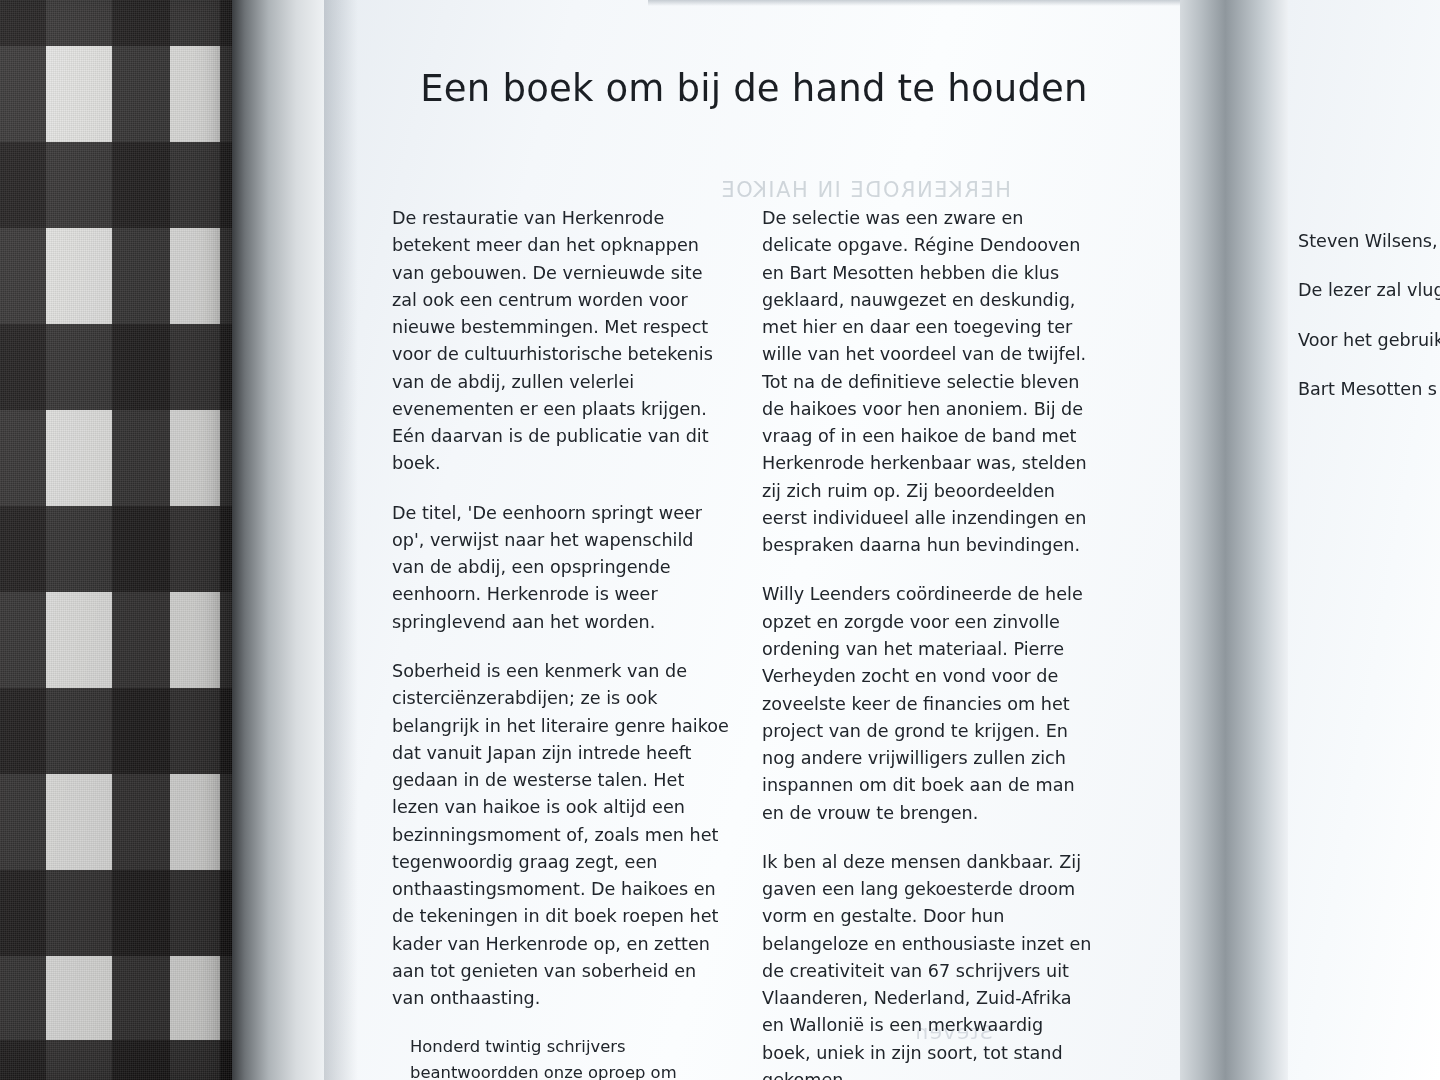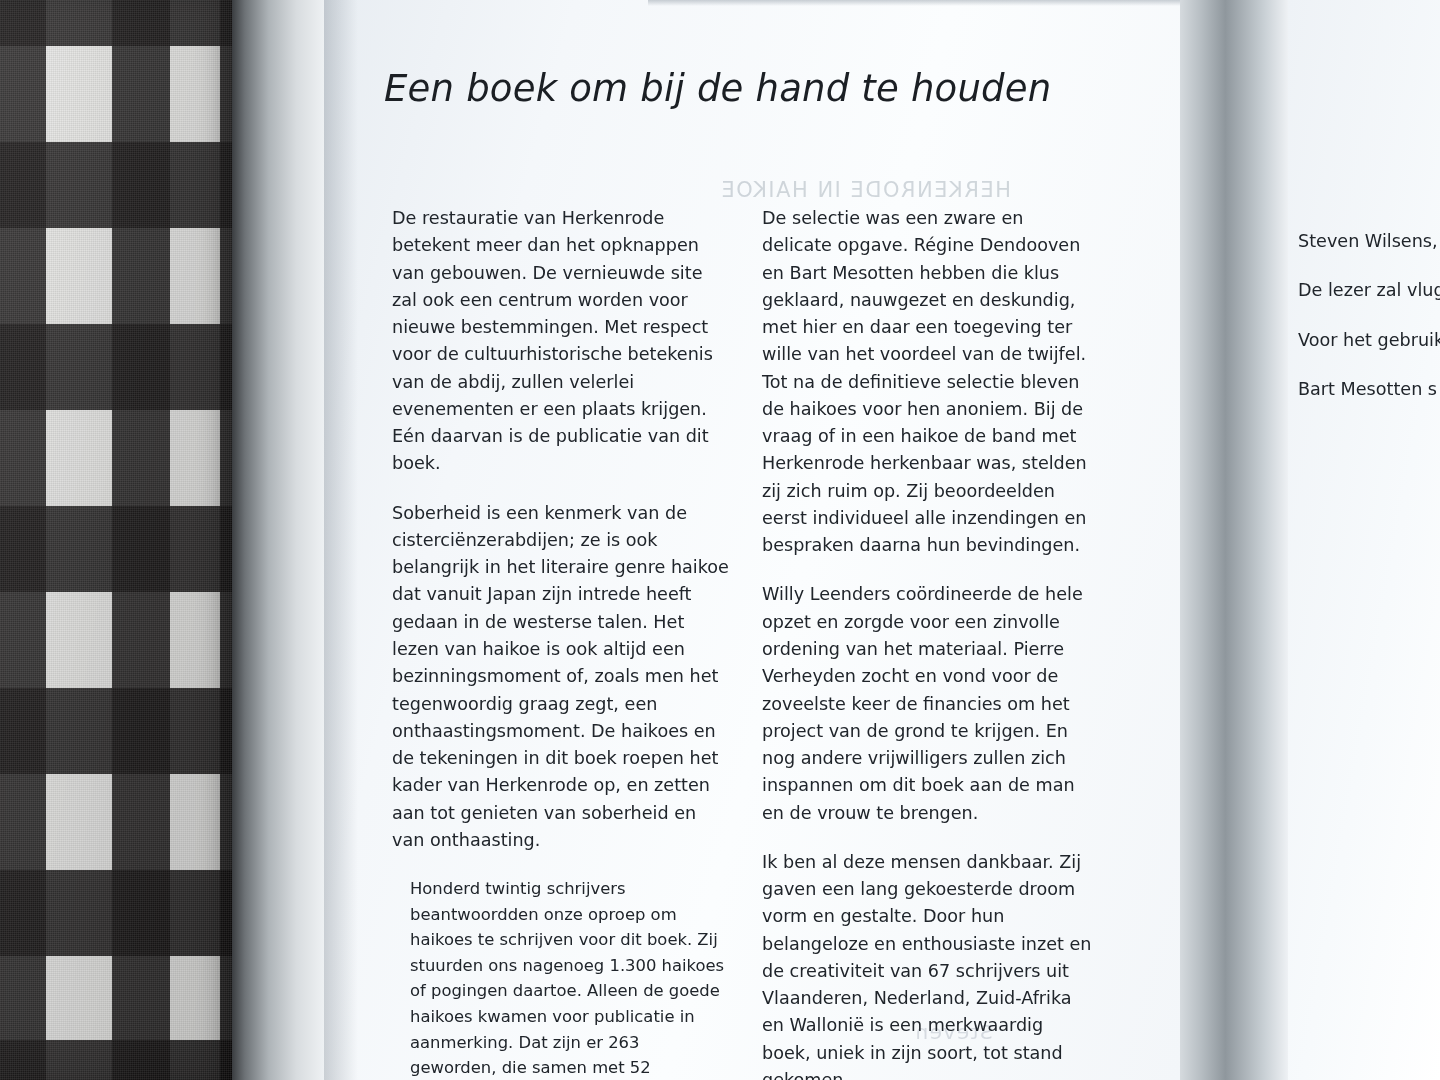--- a/index.html
+++ b/index.html
@@ -92,25 +92,25 @@
     font-size: 20px;
     transform: scaleX(-1);
     color: rgba(120,132,146,0.26);
   }
 
   .doc-title {
     position: absolute;
     left: 60px;
     top: 42px;
     width: 740px;
+    text-align: center;
     font-size: 37px;
     color: #1b1f24;
     font-weight: 400;
     letter-spacing: 0.2px;
-    font-style: italic;
   }
 
   .col {
     position: absolute;
     top: 205px;
     font-size: 17.6px;
     line-height: 1.55;
     color: #20252b;
   }
   .col p { margin: 0 0 22px 0; }
@@ -171,20 +171,21 @@
   <div class="page-left">
     <div class="page-edge-top"></div>
 
     <div class="ghost ghost-1">HERKENRODE IN HAIKOE</div>
     <div class="ghost ghost-2">Steven</div>
 
     <h1 class="doc-title">Een boek om bij de hand te houden</h1>
 
     <div class="col col-left">
       <p>De restauratie van Herkenrode betekent meer dan het opknappen van gebouwen. De vernieuwde site zal ook een centrum worden voor nieuwe bestemmingen. Met respect voor de cultuurhistorische betekenis van de abdij, zullen velerlei evenementen er een plaats krijgen. Eén daarvan is de publicatie van dit boek.</p>
+      <p>De titel, 'De eenhoorn springt weer op', verwijst naar het wapenschild van de abdij, een opspringende eenhoorn. Herkenrode is weer springlevend aan het worden.</p>
       <p>Soberheid is een kenmerk van de cisterciënzerabdijen; ze is ook belangrijk in het literaire genre haikoe dat vanuit Japan zijn intrede heeft gedaan in de westerse talen. Het lezen van haikoe is ook altijd een bezinningsmoment of, zoals men het tegenwoordig graag zegt, een onthaastingsmoment. De haikoes en de tekeningen in dit boek roepen het kader van Herkenrode op, en zetten aan tot genieten van soberheid en van onthaasting.</p>
       <p class="small-para">Honderd twintig schrijvers beantwoordden onze oproep om haikoes te schrijven voor dit boek. Zij stuurden ons nagenoeg 1.300 haikoes of pogingen daartoe. Alleen de goede haikoes kwamen voor publicatie in aanmerking. Dat zijn er 263 geworden, die samen met 52 tekeningen de gelegenheid bieden tot onthaasting het hele jaar door: één haikoe per dag en een tekening voor het weekend!</p>
     </div>
 
     <div class="col col-right">
       <p>De selectie was een zware en delicate opgave. Régine Dendooven en Bart Mesotten hebben die klus geklaard, nauwgezet en deskundig, met hier en daar een toegeving ter wille van het voordeel van de twijfel. Tot na de definitieve selectie bleven de haikoes voor hen anoniem. Bij de vraag of in een haikoe de band met Herkenrode herkenbaar was, stelden zij zich ruim op. Zij beoordeelden eerst individueel alle inzendingen en bespraken daarna hun bevindingen.</p>
       <p>Willy Leenders coördineerde de hele opzet en zorgde voor een zinvolle ordening van het materiaal. Pierre Verheyden zocht en vond voor de zoveelste keer de financies om het project van de grond te krijgen. En nog andere vrijwilligers zullen zich inspannen om dit boek aan de man en de vrouw te brengen.</p>
       <p>Ik ben al deze mensen dankbaar. Zij gaven een lang gekoesterde droom vorm en gestalte. Door hun belangeloze en enthousiaste inzet en de creativiteit van 67 schrijvers uit Vlaanderen, Nederland, Zuid-Afrika en Wallonië is een merkwaardig boek, uniek in zijn soort, tot stand gekomen.</p>
 
     </div>

